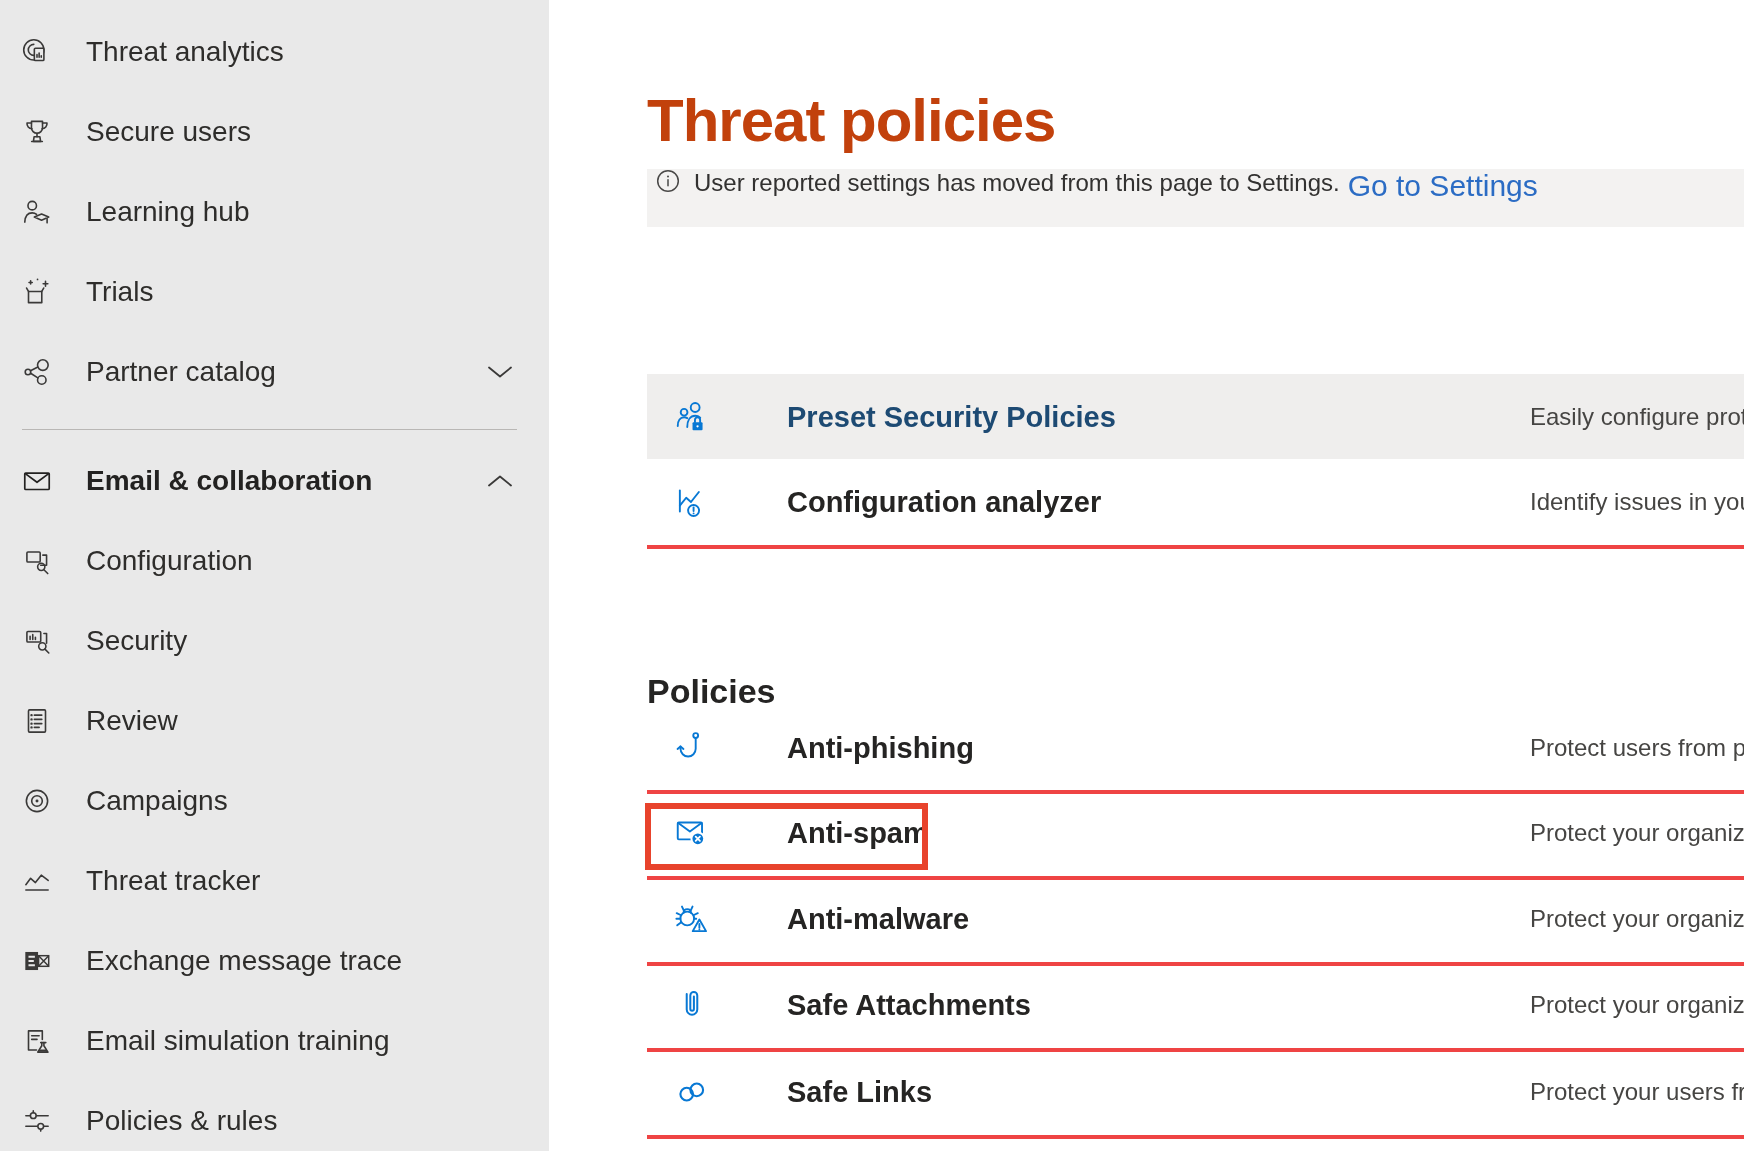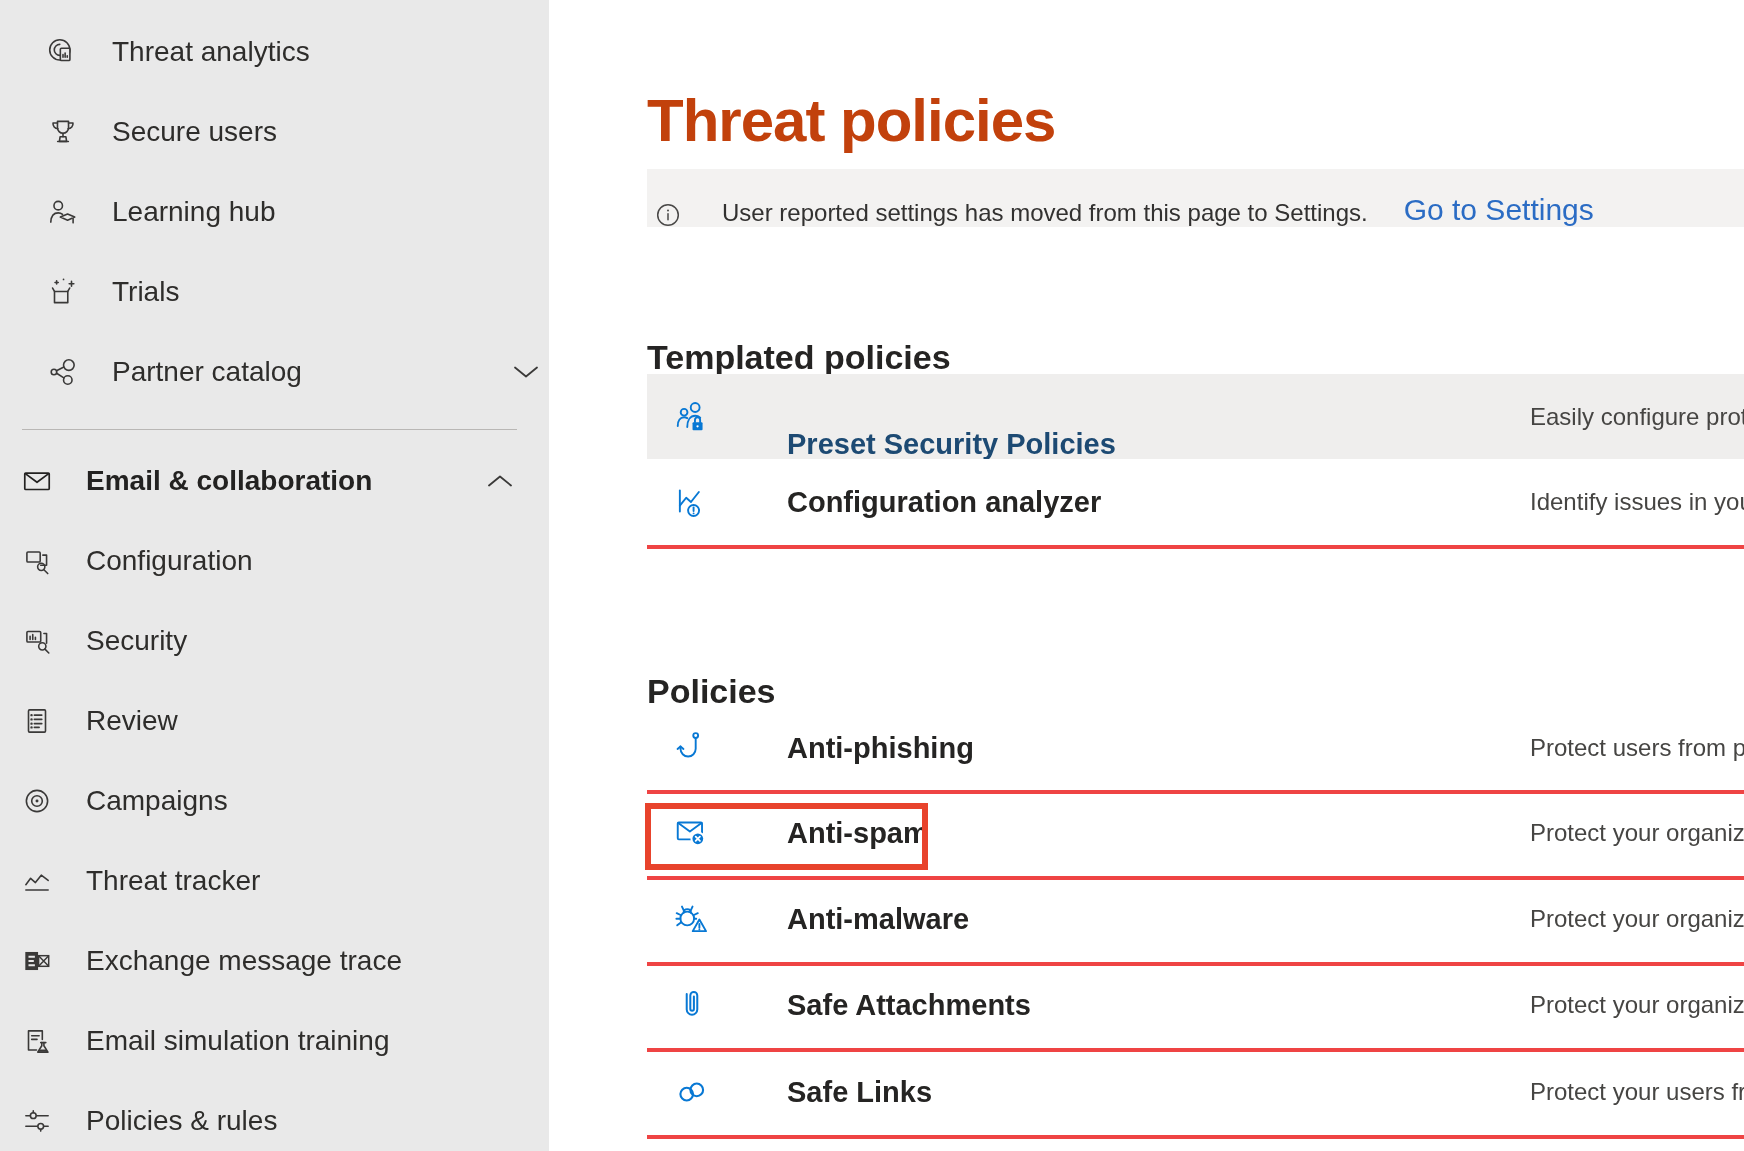--- a/index.html
+++ b/index.html
@@ -1,42 +1,42 @@
 <!DOCTYPE html>
 <html><head>
 <meta charset="utf-8">
 <style>
   html,body{margin:0;padding:0;}
   #screen{position:relative;width:1744px;height:1151px;overflow:hidden;background:#ffffff;
           font-family:"Liberation Sans",sans-serif;color:#252423;}
   
   #sidebar{position:absolute;left:0;top:0;width:549px;height:1151px;background:#e9e9e9;}
-  #nav-top{padding-top:12px;padding-left:26px;}
+  #nav-top{padding-top:12px;}
   .nav-item{position:relative;height:80px;cursor:pointer;}
   .nav-icon{position:absolute;left:20px;top:50%;transform:translateY(-50%);width:34px;height:34px;}
   .nav-label{position:absolute;left:86px;top:50%;transform:translateY(-50%);font-size:28px;color:#2e2d2b;white-space:nowrap;}
   .nav-label.bold{font-weight:700;color:#232221;}
   .nav-chevron{position:absolute;left:487px;top:50%;transform:translateY(-50%);width:26px;height:14px;}
   .nav-divider{height:1px;background:#b9b7b5;margin:17px 32px 11px 22px;}
   
   #main{position:absolute;left:549px;top:0;width:1195px;height:1151px;background:#fff;}
   .page-title{position:absolute;left:98px;top:46px;font-size:60px;font-weight:700;letter-spacing:-1px;color:#c2410c;white-space:nowrap;}
-  .banner{position:absolute;left:98px;right:0;top:169px;height:58px;background:#f3f2f1;display:flex;align-items:flex-end;overflow:hidden;gap:28px;}
+  .banner{position:absolute;left:98px;right:0;top:169px;height:58px;background:#f3f2f1;display:flex;align-items:flex-start;overflow:hidden;}
   .banner-icon{margin-left:9px;flex:none;display:flex;}
   .banner-text{margin-left:14px;font-size:24px;color:#323130;white-space:nowrap;}
   .banner-link{margin-left:8px;font-size:30px;color:#2b6cc4;white-space:nowrap;cursor:pointer;text-decoration:none;}
   .sec-heading{position:absolute;left:98px;font-size:34px;font-weight:700;color:#252423;white-space:nowrap;}
   #heading-templated{top:310px;}
   #heading-policies{top:644px;}
   .list-row{position:absolute;left:98px;right:0;cursor:pointer;overflow:hidden;}
   .list-row.hl{background:#efeeed;}
   .list-row.rule{border-bottom:4px solid #ef4444;}
   .row-icon{position:absolute;left:26px;top:50%;transform:translateY(-50%);width:38px;height:38px;}
   .row-label{position:absolute;left:140px;top:50%;transform:translateY(-50%);font-size:29px;font-weight:700;color:#252423;white-space:nowrap;}
-  .row-label.navy{color:#1d4a73;margin-top:27px;}
+  .row-label.navy{color:#1d4a73;}
   .row-desc{position:absolute;left:883px;top:50%;transform:translateY(-50%);font-size:24px;color:#464543;white-space:nowrap;}
   .annotation{position:absolute;left:96px;top:803px;width:283px;height:67px;border:6px solid #e8432c;box-sizing:border-box;pointer-events:none;}
   svg{display:block;}
 </style>
 </head>
 <body>
 
 <div id="screen">
 
   <nav id="sidebar">
@@ -234,21 +234,20 @@
         <svg width="24" height="24" viewBox="0 0 24 24" fill="none" stroke="#494847" stroke-width="1.5" stroke-linecap="round">
           <circle cx="12" cy="12" r="10.3"></circle>
           <path d="M12 10.8v6"></path>
           <circle cx="12" cy="7.4" r="1" fill="#494847" stroke="none"></circle>
         </svg>
       </span>
       <span class="banner-text">User reported settings has moved from this page to Settings.</span>
       <a class="banner-link">Go to Settings</a>
     </div>
 
-    <h2 class="sec-heading" id="heading-templated">Templated policies</h2>
 
     <div class="list-row hl" style="top:374px;height:85px;">
       <span class="row-icon">
         <svg width="38" height="38" viewBox="0 0 36 36" fill="none" stroke="#0878d4" stroke-width="1.8" stroke-linecap="round" stroke-linejoin="round">
           <circle cx="21" cy="9" r="4.2"></circle>
           <path d="M13.5 27.5c0-6.8 3-10.7 7.5-10.7 1.9 0 3.5.7 4.8 1.9"></path>
           <circle cx="10.5" cy="13.5" r="3.2"></circle>
           <path d="M4.5 26.5c0-5.3 2.4-8.2 6-8.2 1.1 0 2.1.3 3 .8"></path>
           <rect x="18.5" y="23" width="9.5" height="7.5" rx="1" fill="#0878d4" stroke="none"></rect>
           <path d="M20.8 23v-2.2a2.45 2.45 0 0 1 4.9 0V23"></path>

